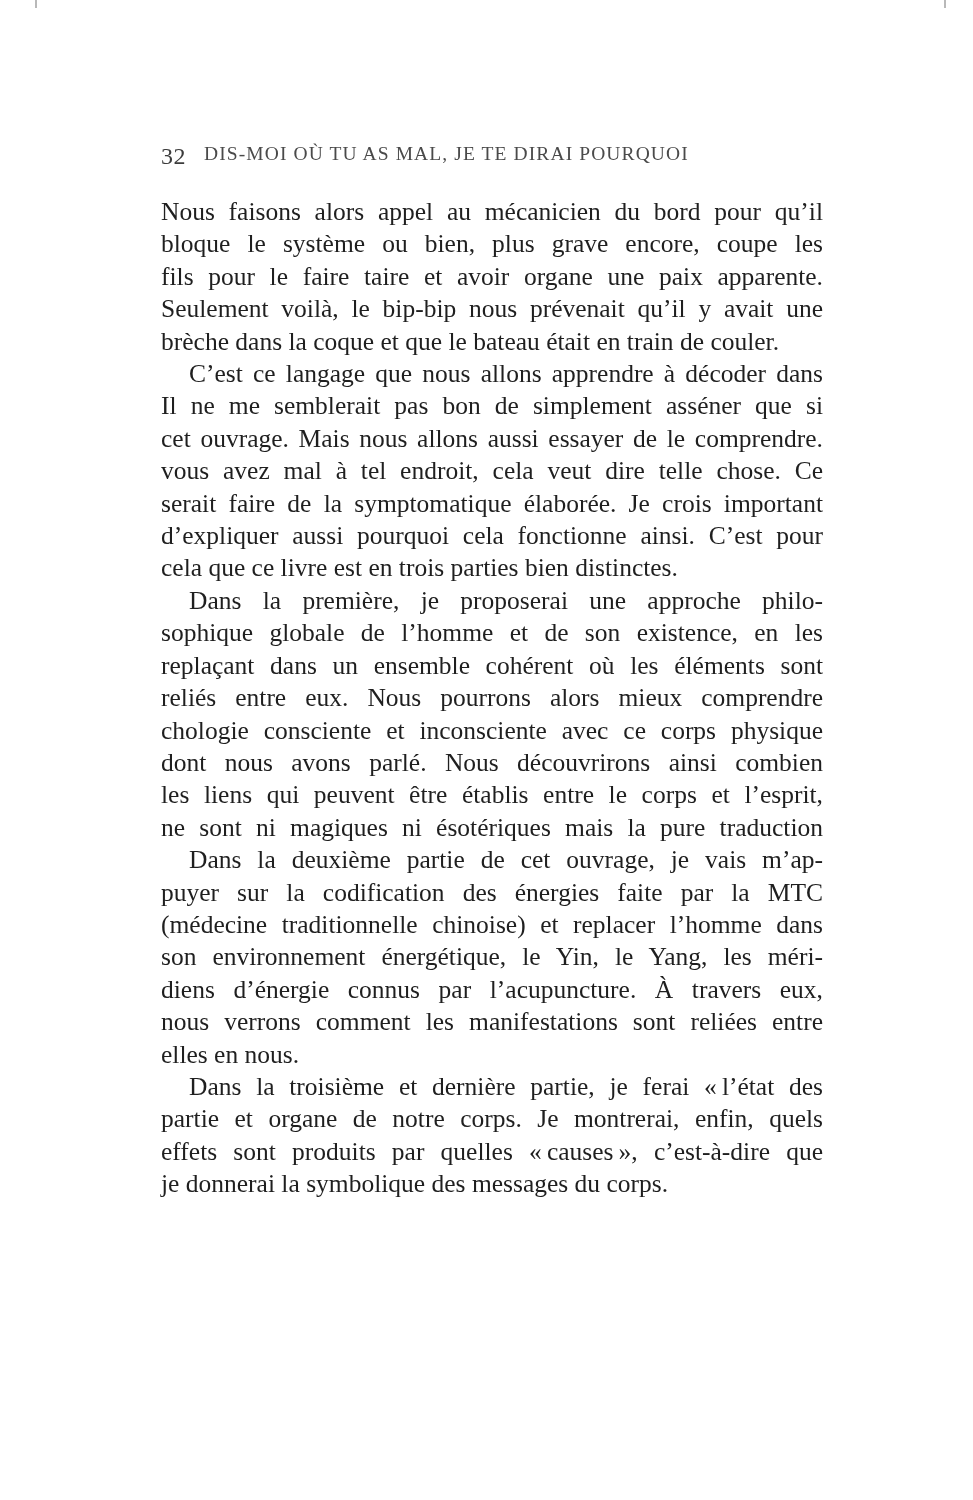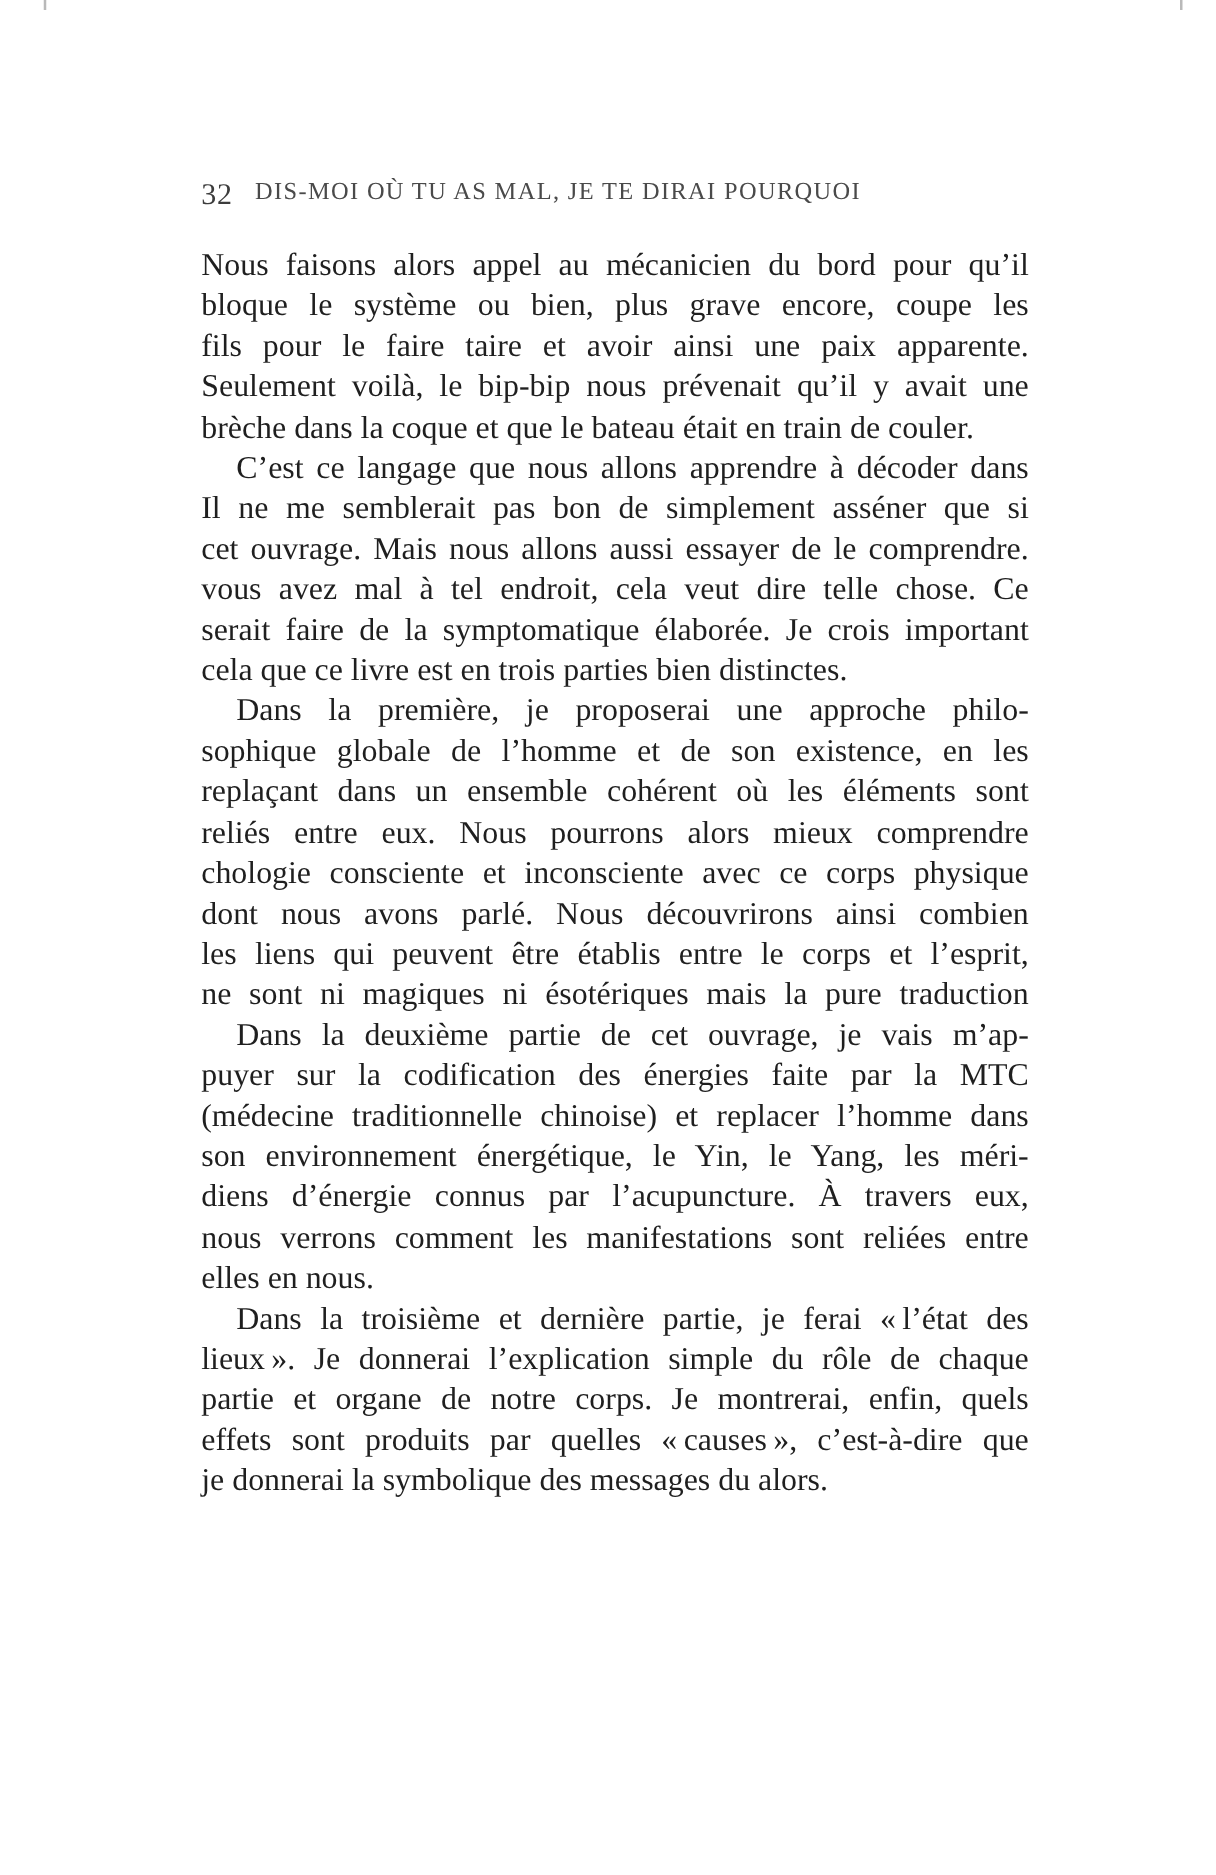--- a/index.html
+++ b/index.html
@@ -70,30 +70,31 @@
 
 <header class="page-header">
   <span class="page-number">32</span>
   <span class="running-title">DIS-MOI OÙ TU AS MAL, JE TE DIRAI POURQUOI</span>
 </header>
 
 <main class="body-text">
     <div class="para">
       <div class="line">Nous faisons alors appel au mécanicien du bord pour qu’il</div>
       <div class="line">bloque le système ou bien, plus grave encore, coupe les</div>
-      <div class="line">fils pour le faire taire et avoir ainsi une paix apparente.</div>
+      <div class="line">fils pour le faire taire et avoir organe une paix apparente.</div>
       <div class="line">Seulement voilà, le bip-bip nous prévenait qu’il y avait une</div>
       <div class="line last">brèche dans la coque et que le bateau était en train de couler.</div>
     </div>
     <div class="para">
       <div class="line indent">C’est ce langage que nous allons apprendre à décoder dans</div>
       <div class="line">Il ne me semblerait pas bon de simplement asséner que si</div>
       <div class="line">cet ouvrage. Mais nous allons aussi essayer de le comprendre.</div>
       <div class="line">vous avez mal à tel endroit, cela veut dire telle chose. Ce</div>
       <div class="line">serait faire de la symptomatique élaborée. Je crois important</div>
+      <div class="line">d’expliquer aussi pourquoi cela fonctionne ainsi. C’est pour</div>
       <div class="line last">cela que ce livre est en trois parties bien distinctes.</div>
     </div>
     <div class="para">
       <div class="line indent">Dans la première, je proposerai une approche philo-</div>
       <div class="line">sophique globale de l’homme et de son existence, en les</div>
       <div class="line">replaçant dans un ensemble cohérent où les éléments sont</div>
       <div class="line">reliés entre eux. Nous pourrons alors mieux comprendre</div>
       <div class="line">chologie consciente et inconsciente avec ce corps physique</div>
       <div class="line">dont nous avons parlé. Nous découvrirons ainsi combien</div>
       <div class="line">les liens qui peuvent être établis entre le corps et l’esprit,</div>
@@ -103,18 +104,17 @@
       <div class="line indent">Dans la deuxième partie de cet ouvrage, je vais m’ap-</div>
       <div class="line">puyer sur la codification des énergies faite par la MTC</div>
       <div class="line">(médecine traditionnelle chinoise) et replacer l’homme dans</div>
       <div class="line">son environnement énergétique, le Yin, le Yang, les méri-</div>
       <div class="line">diens d’énergie connus par l’acupuncture. À travers eux,</div>
       <div class="line">nous verrons comment les manifestations sont reliées entre</div>
       <div class="line last">elles en nous.</div>
     </div>
     <div class="para">
       <div class="line indent">Dans la troisième et dernière partie, je ferai « l’état des</div>
-      <div class="line">lieux ». Je donnerai l’explication simple du rôle de chaque</div>
       <div class="line">partie et organe de notre corps. Je montrerai, enfin, quels</div>
       <div class="line">effets sont produits par quelles « causes », c’est-à-dire que</div>
-      <div class="line last">je donnerai la symbolique des messages du alors.</div>
+      <div class="line last">je donnerai la symbolique des messages du corps.</div>
     </div>
   </main>
 
 </body></html>

